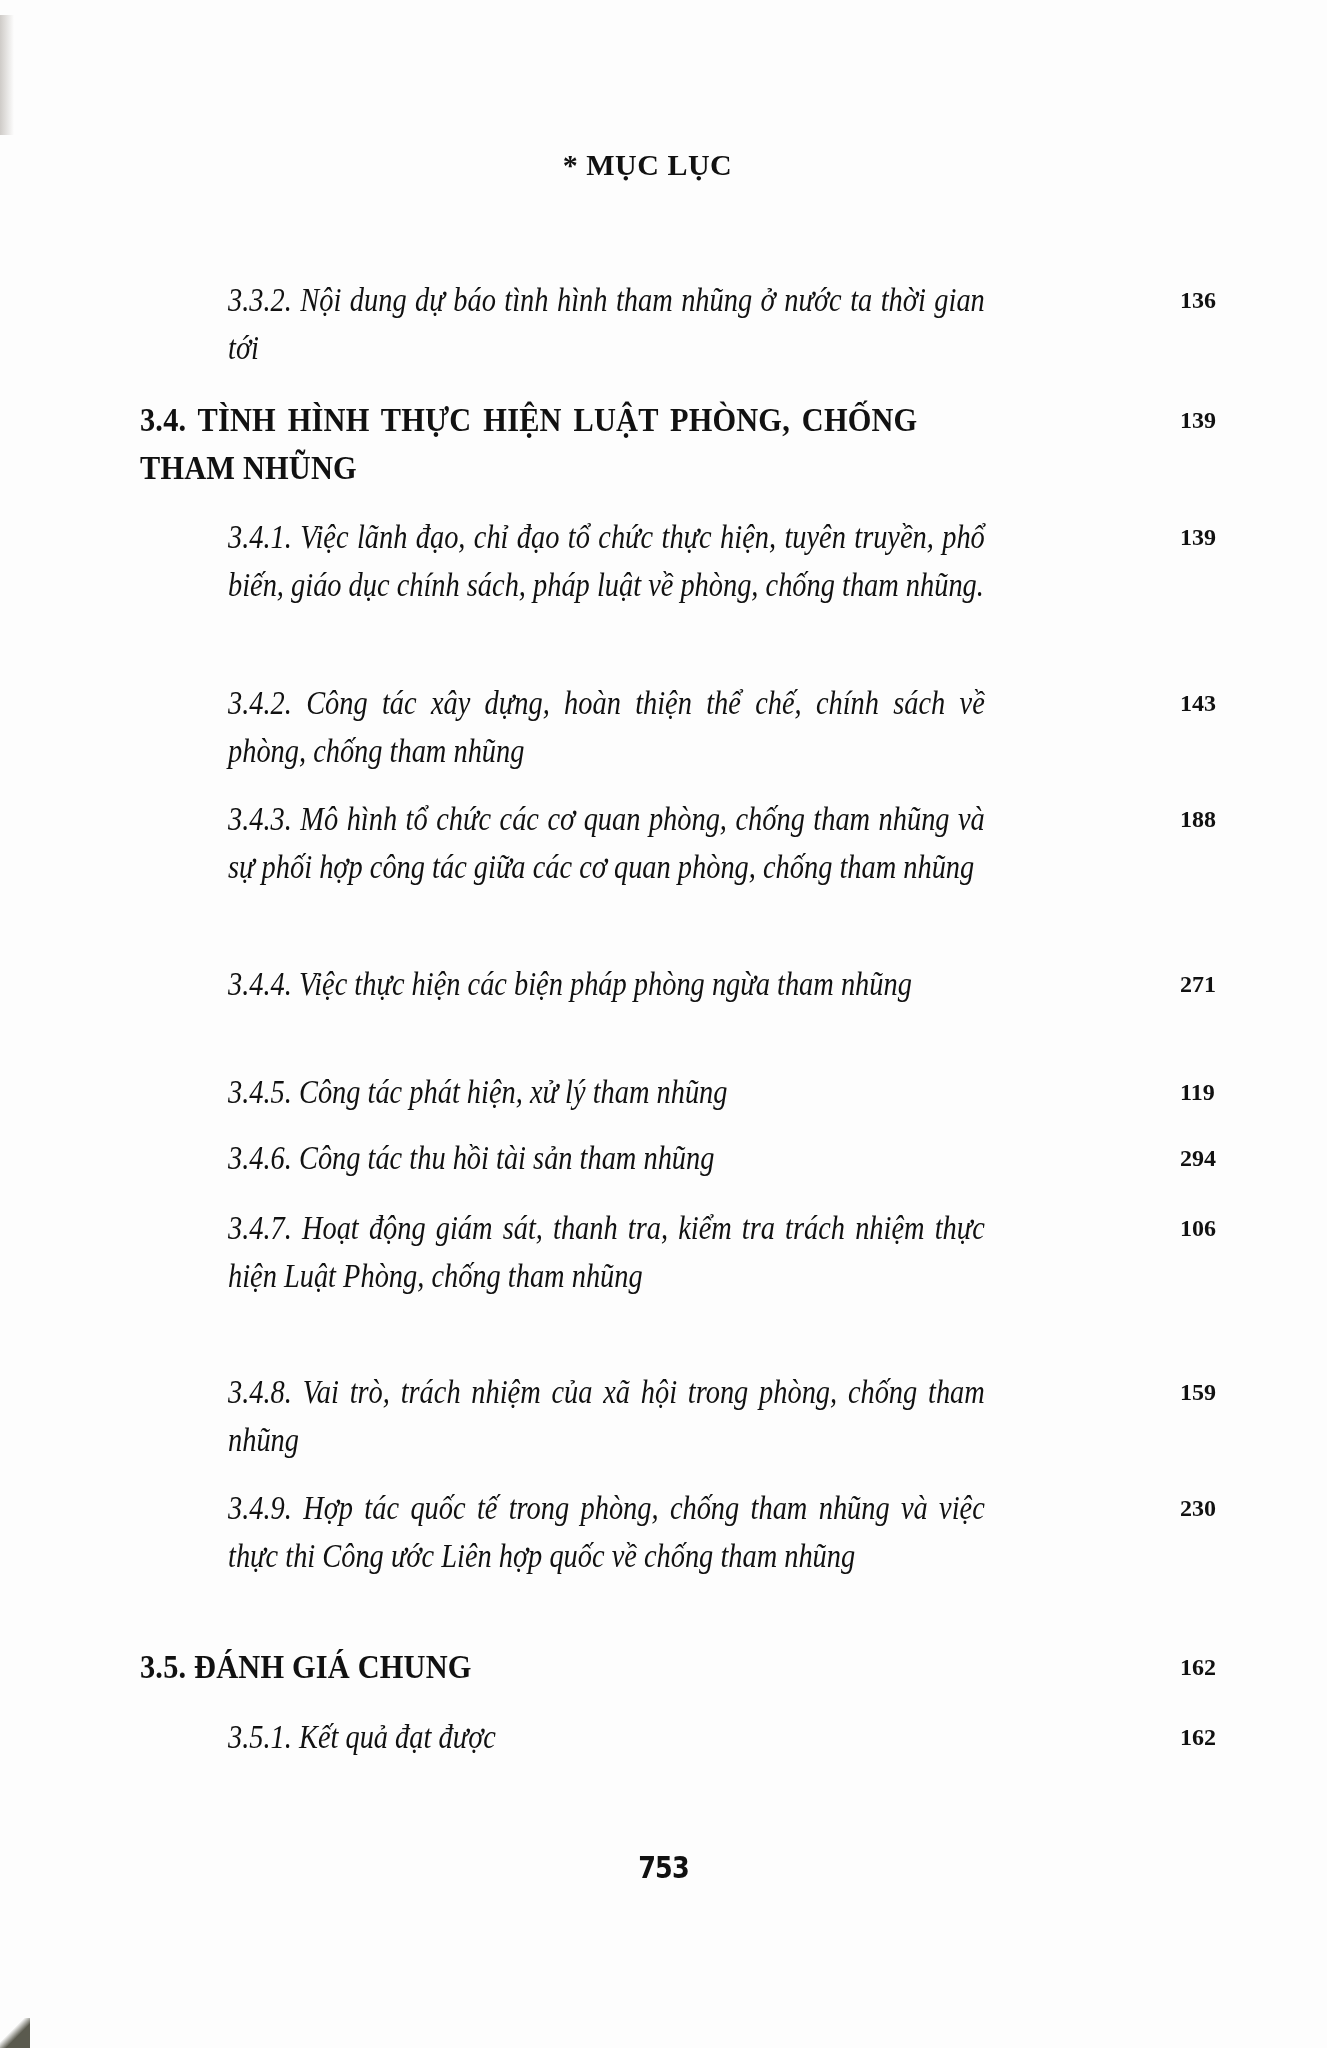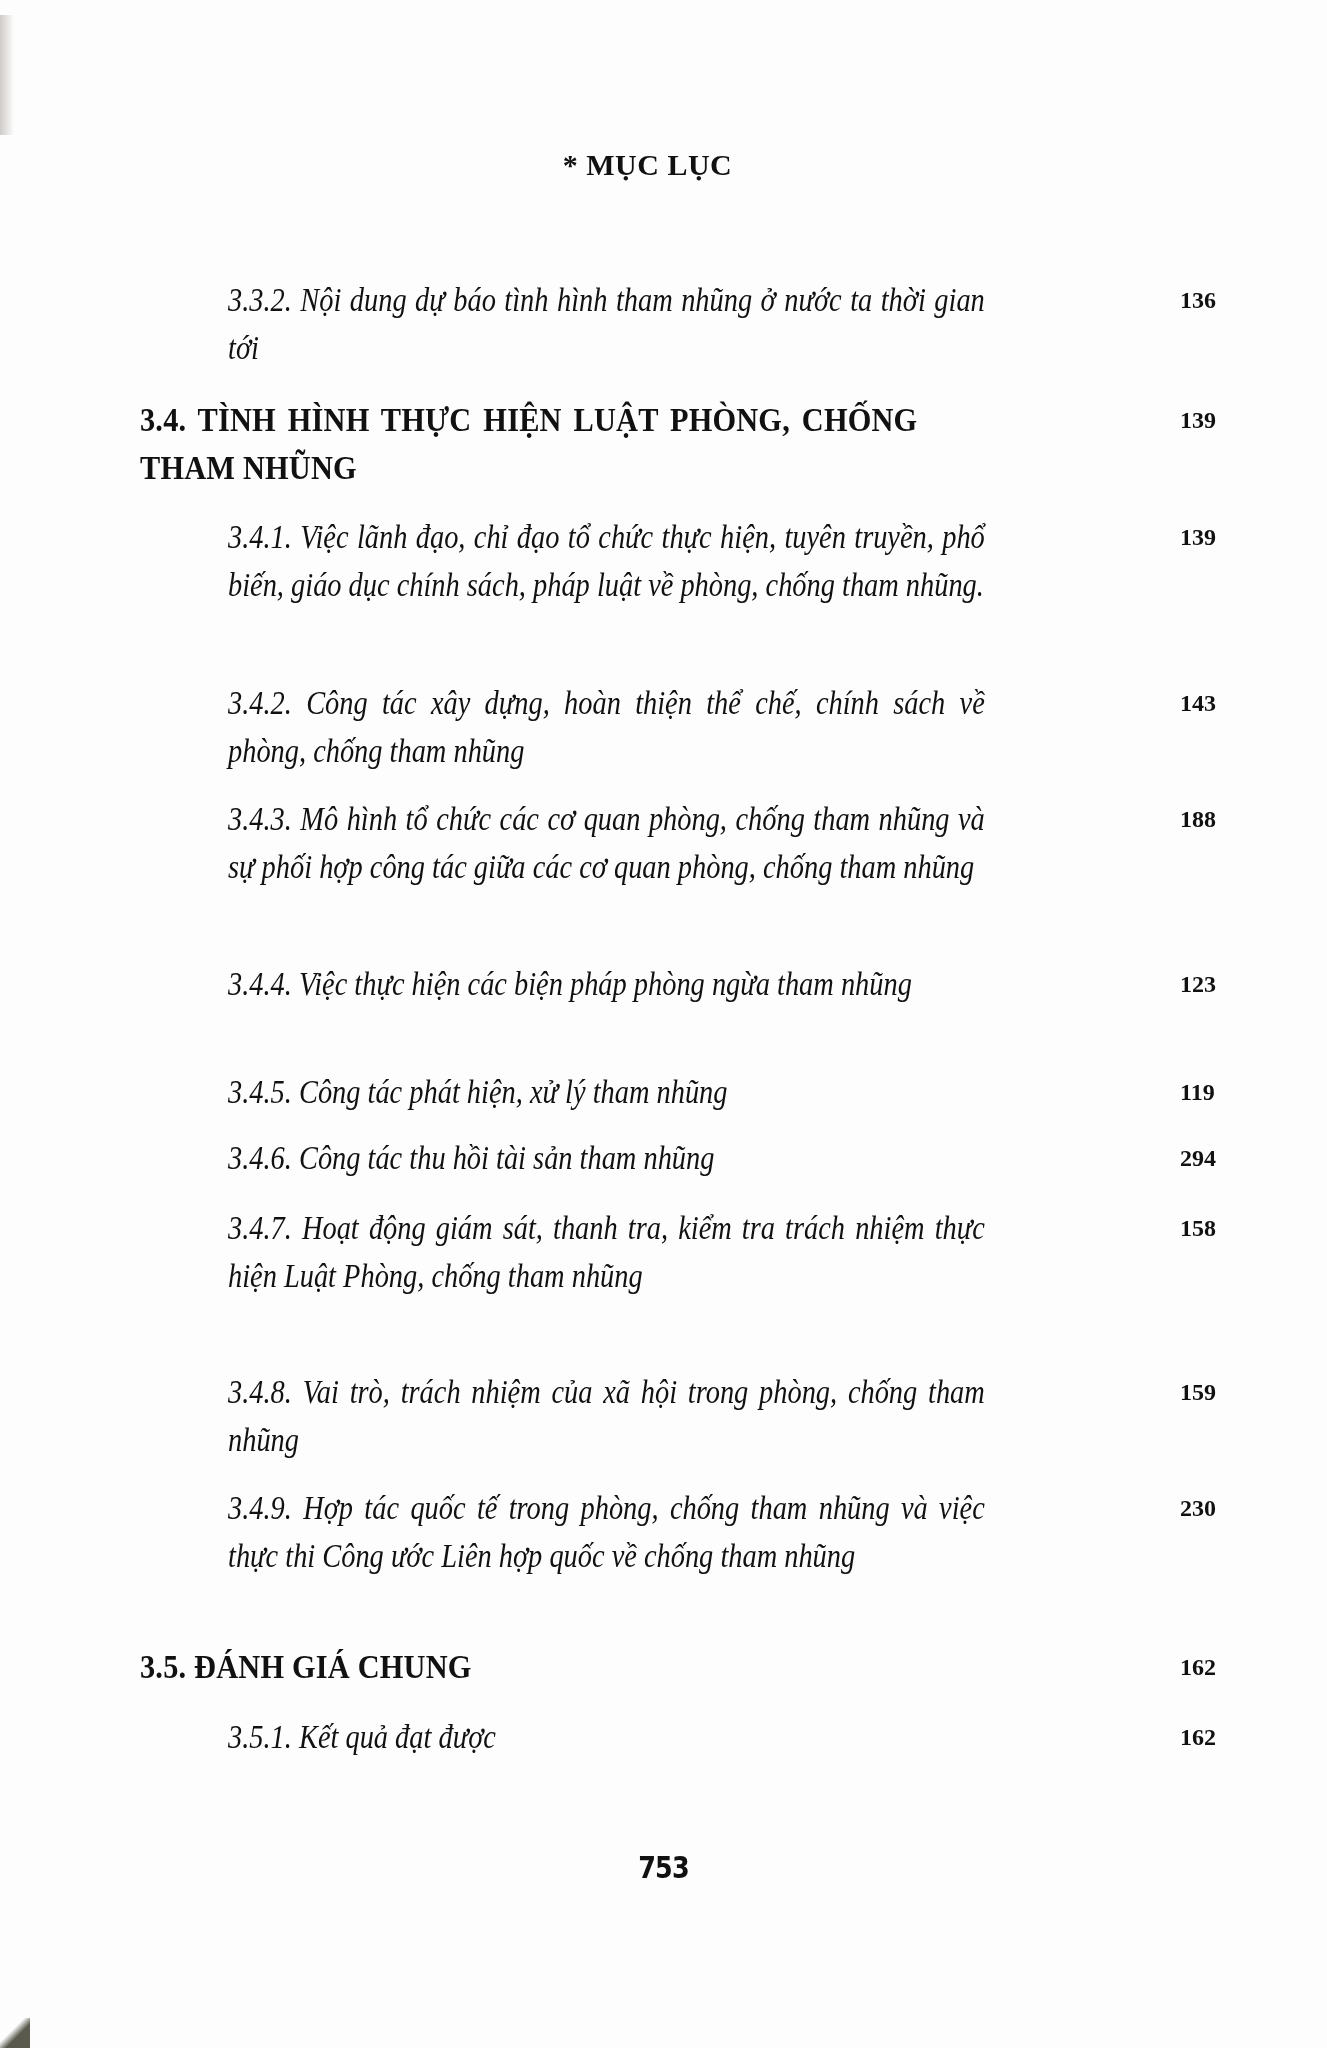--- a/index.html
+++ b/index.html
@@ -75,33 +75,33 @@
   <div class="entry sub" style="top:679px">
     <div class="text">3.4.2. Công tác xây dựng, hoàn thiện thể chế, chính sách về phòng, chống tham nhũng</div>
     <div class="page">143</div>
   </div>
   <div class="entry sub" style="top:795px">
     <div class="text">3.4.3. Mô hình tổ chức các cơ quan phòng, chống tham nhũng và sự phối hợp công tác giữa các cơ quan phòng, chống tham nhũng</div>
     <div class="page">188</div>
   </div>
   <div class="entry sub" style="top:960px">
     <div class="text">3.4.4. Việc thực hiện các biện pháp phòng ngừa tham nhũng</div>
-    <div class="page">123</div>
+    <div class="page">271</div>
   </div>
   <div class="entry sub" style="top:1068px">
     <div class="text">3.4.5. Công tác phát hiện, xử lý tham nhũng</div>
     <div class="page">119</div>
   </div>
   <div class="entry sub" style="top:1134px">
     <div class="text">3.4.6. Công tác thu hồi tài sản tham nhũng</div>
     <div class="page">294</div>
   </div>
   <div class="entry sub" style="top:1204px">
     <div class="text">3.4.7. Hoạt động giám sát, thanh tra, kiểm tra trách nhiệm thực hiện Luật Phòng, chống tham nhũng</div>
-    <div class="page">158</div>
+    <div class="page">106</div>
   </div>
   <div class="entry sub" style="top:1368px">
     <div class="text">3.4.8. Vai trò, trách nhiệm của xã hội trong phòng, chống tham nhũng</div>
     <div class="page">159</div>
   </div>
   <div class="entry sub" style="top:1484px">
     <div class="text">3.4.9. Hợp tác quốc tế trong phòng, chống tham nhũng và việc thực thi Công ước Liên hợp quốc về chống tham nhũng</div>
     <div class="page">230</div>
   </div>
   <div class="entry head" style="top:1643px">

